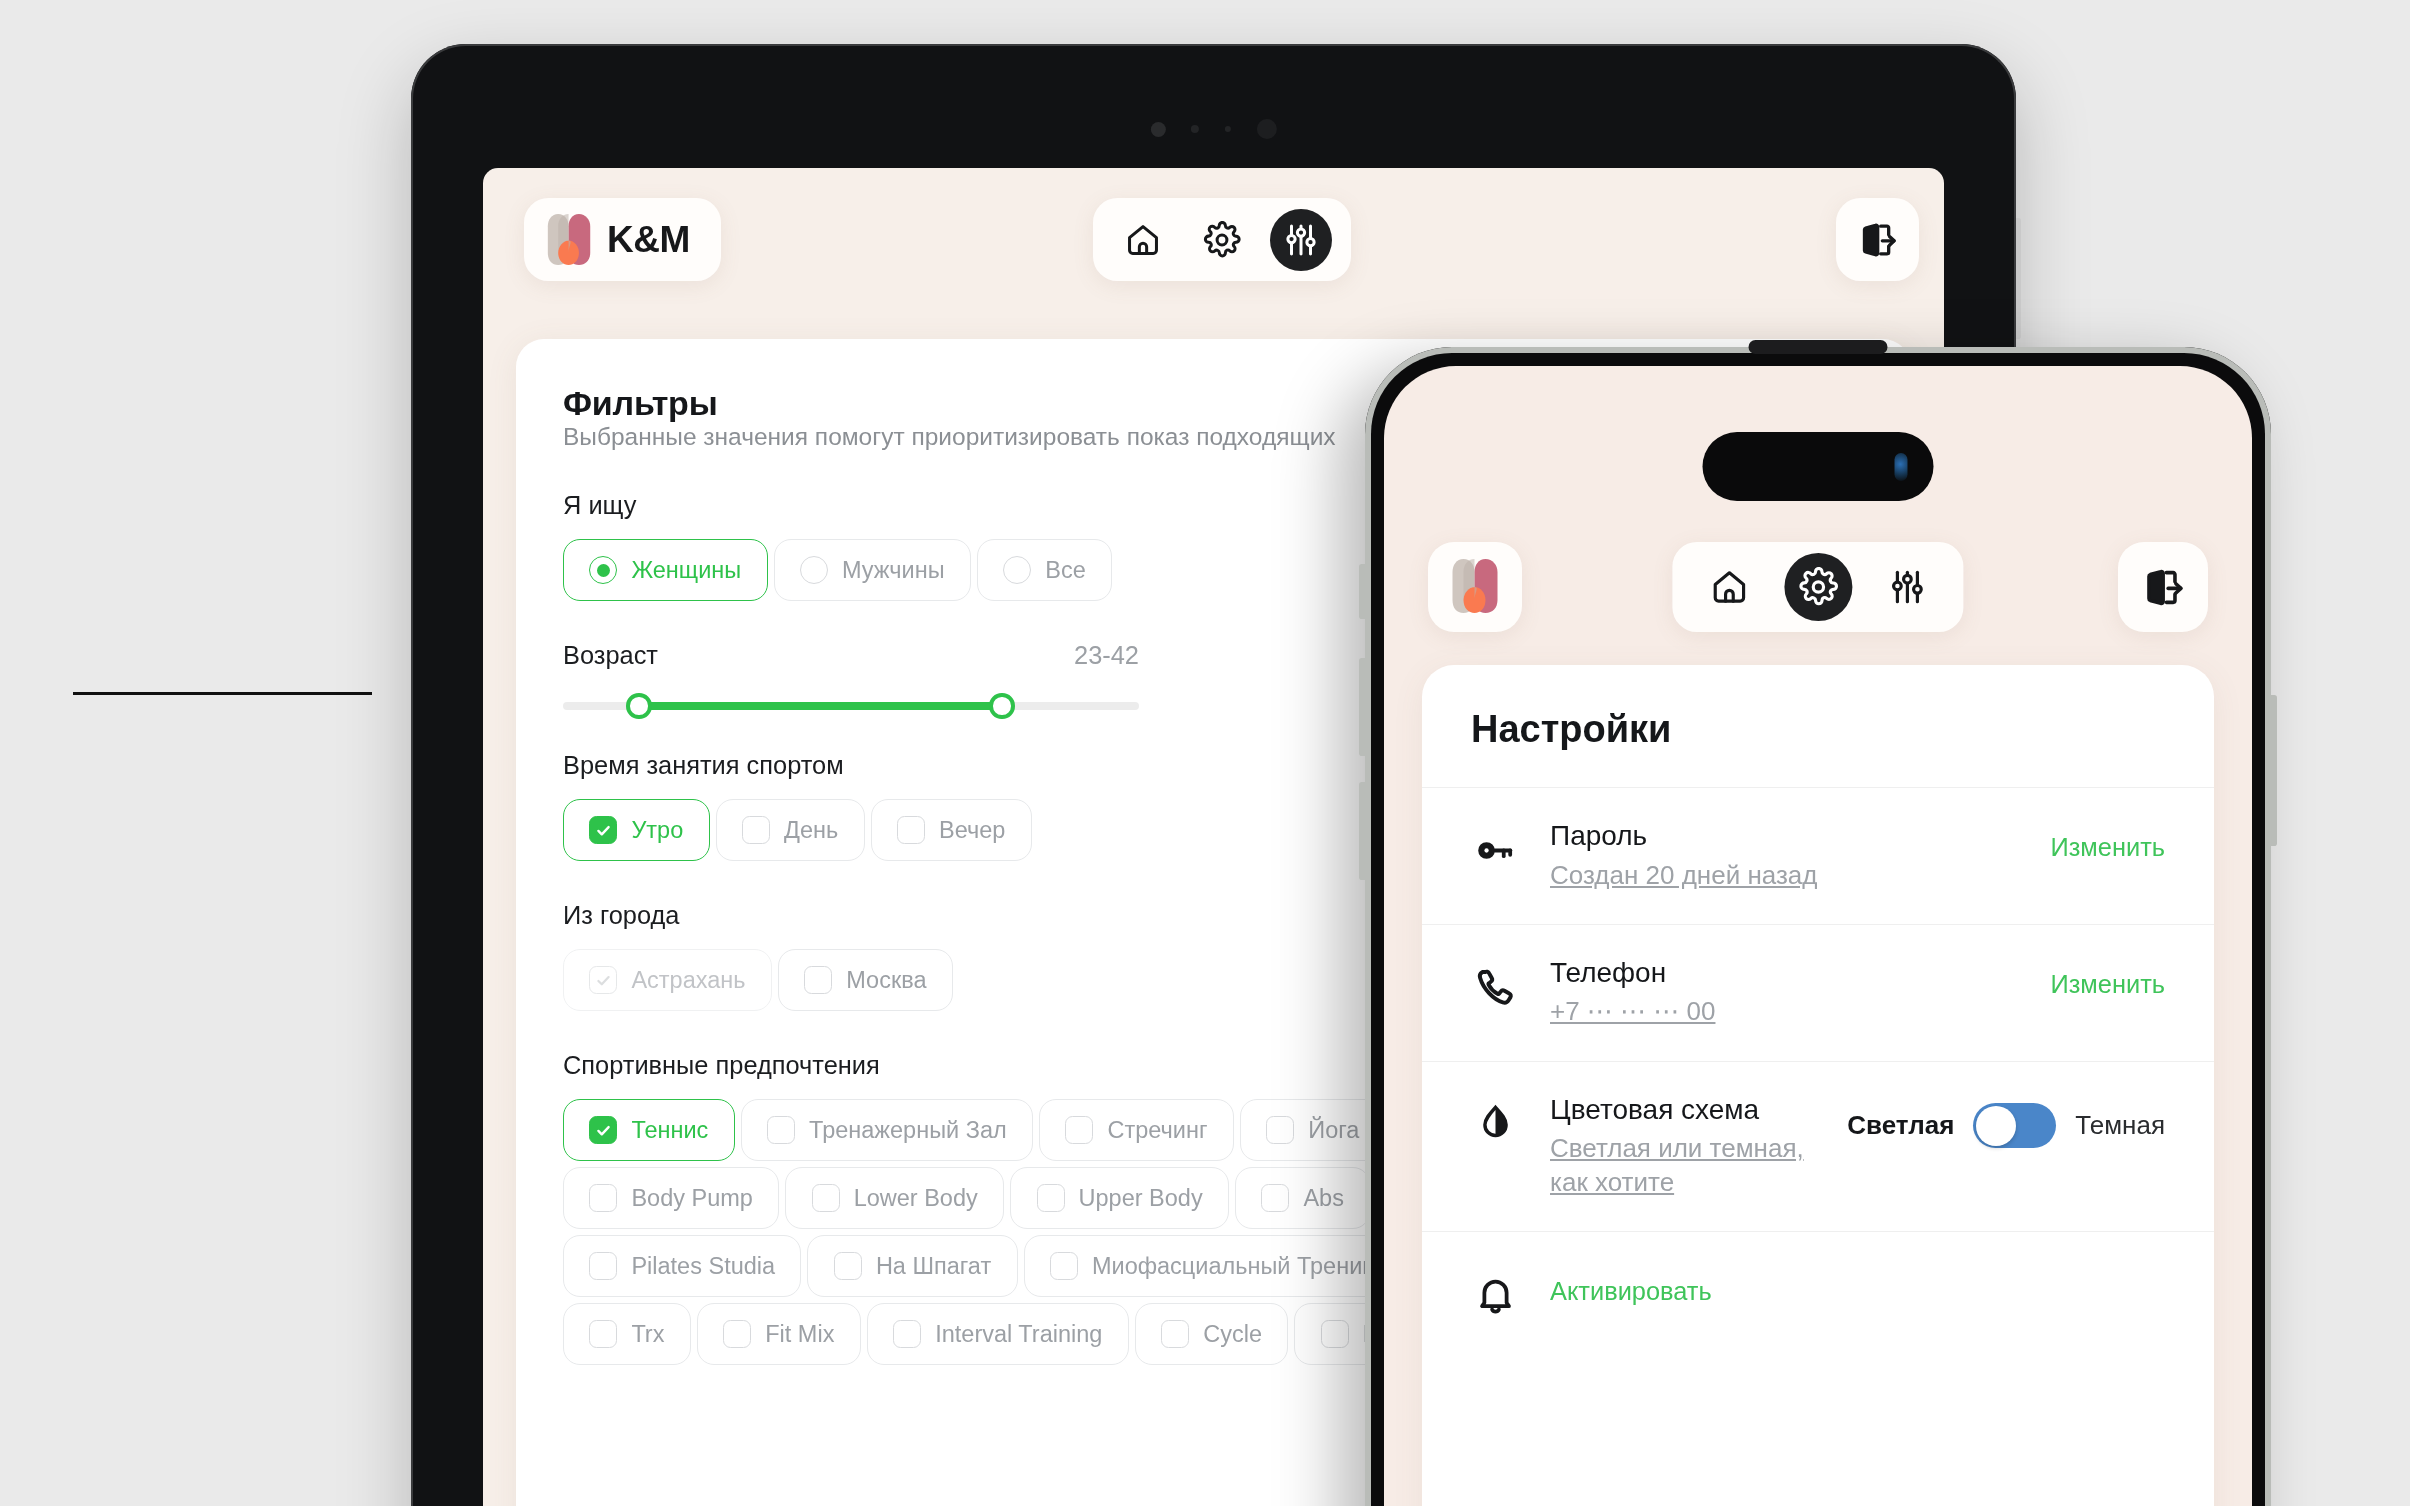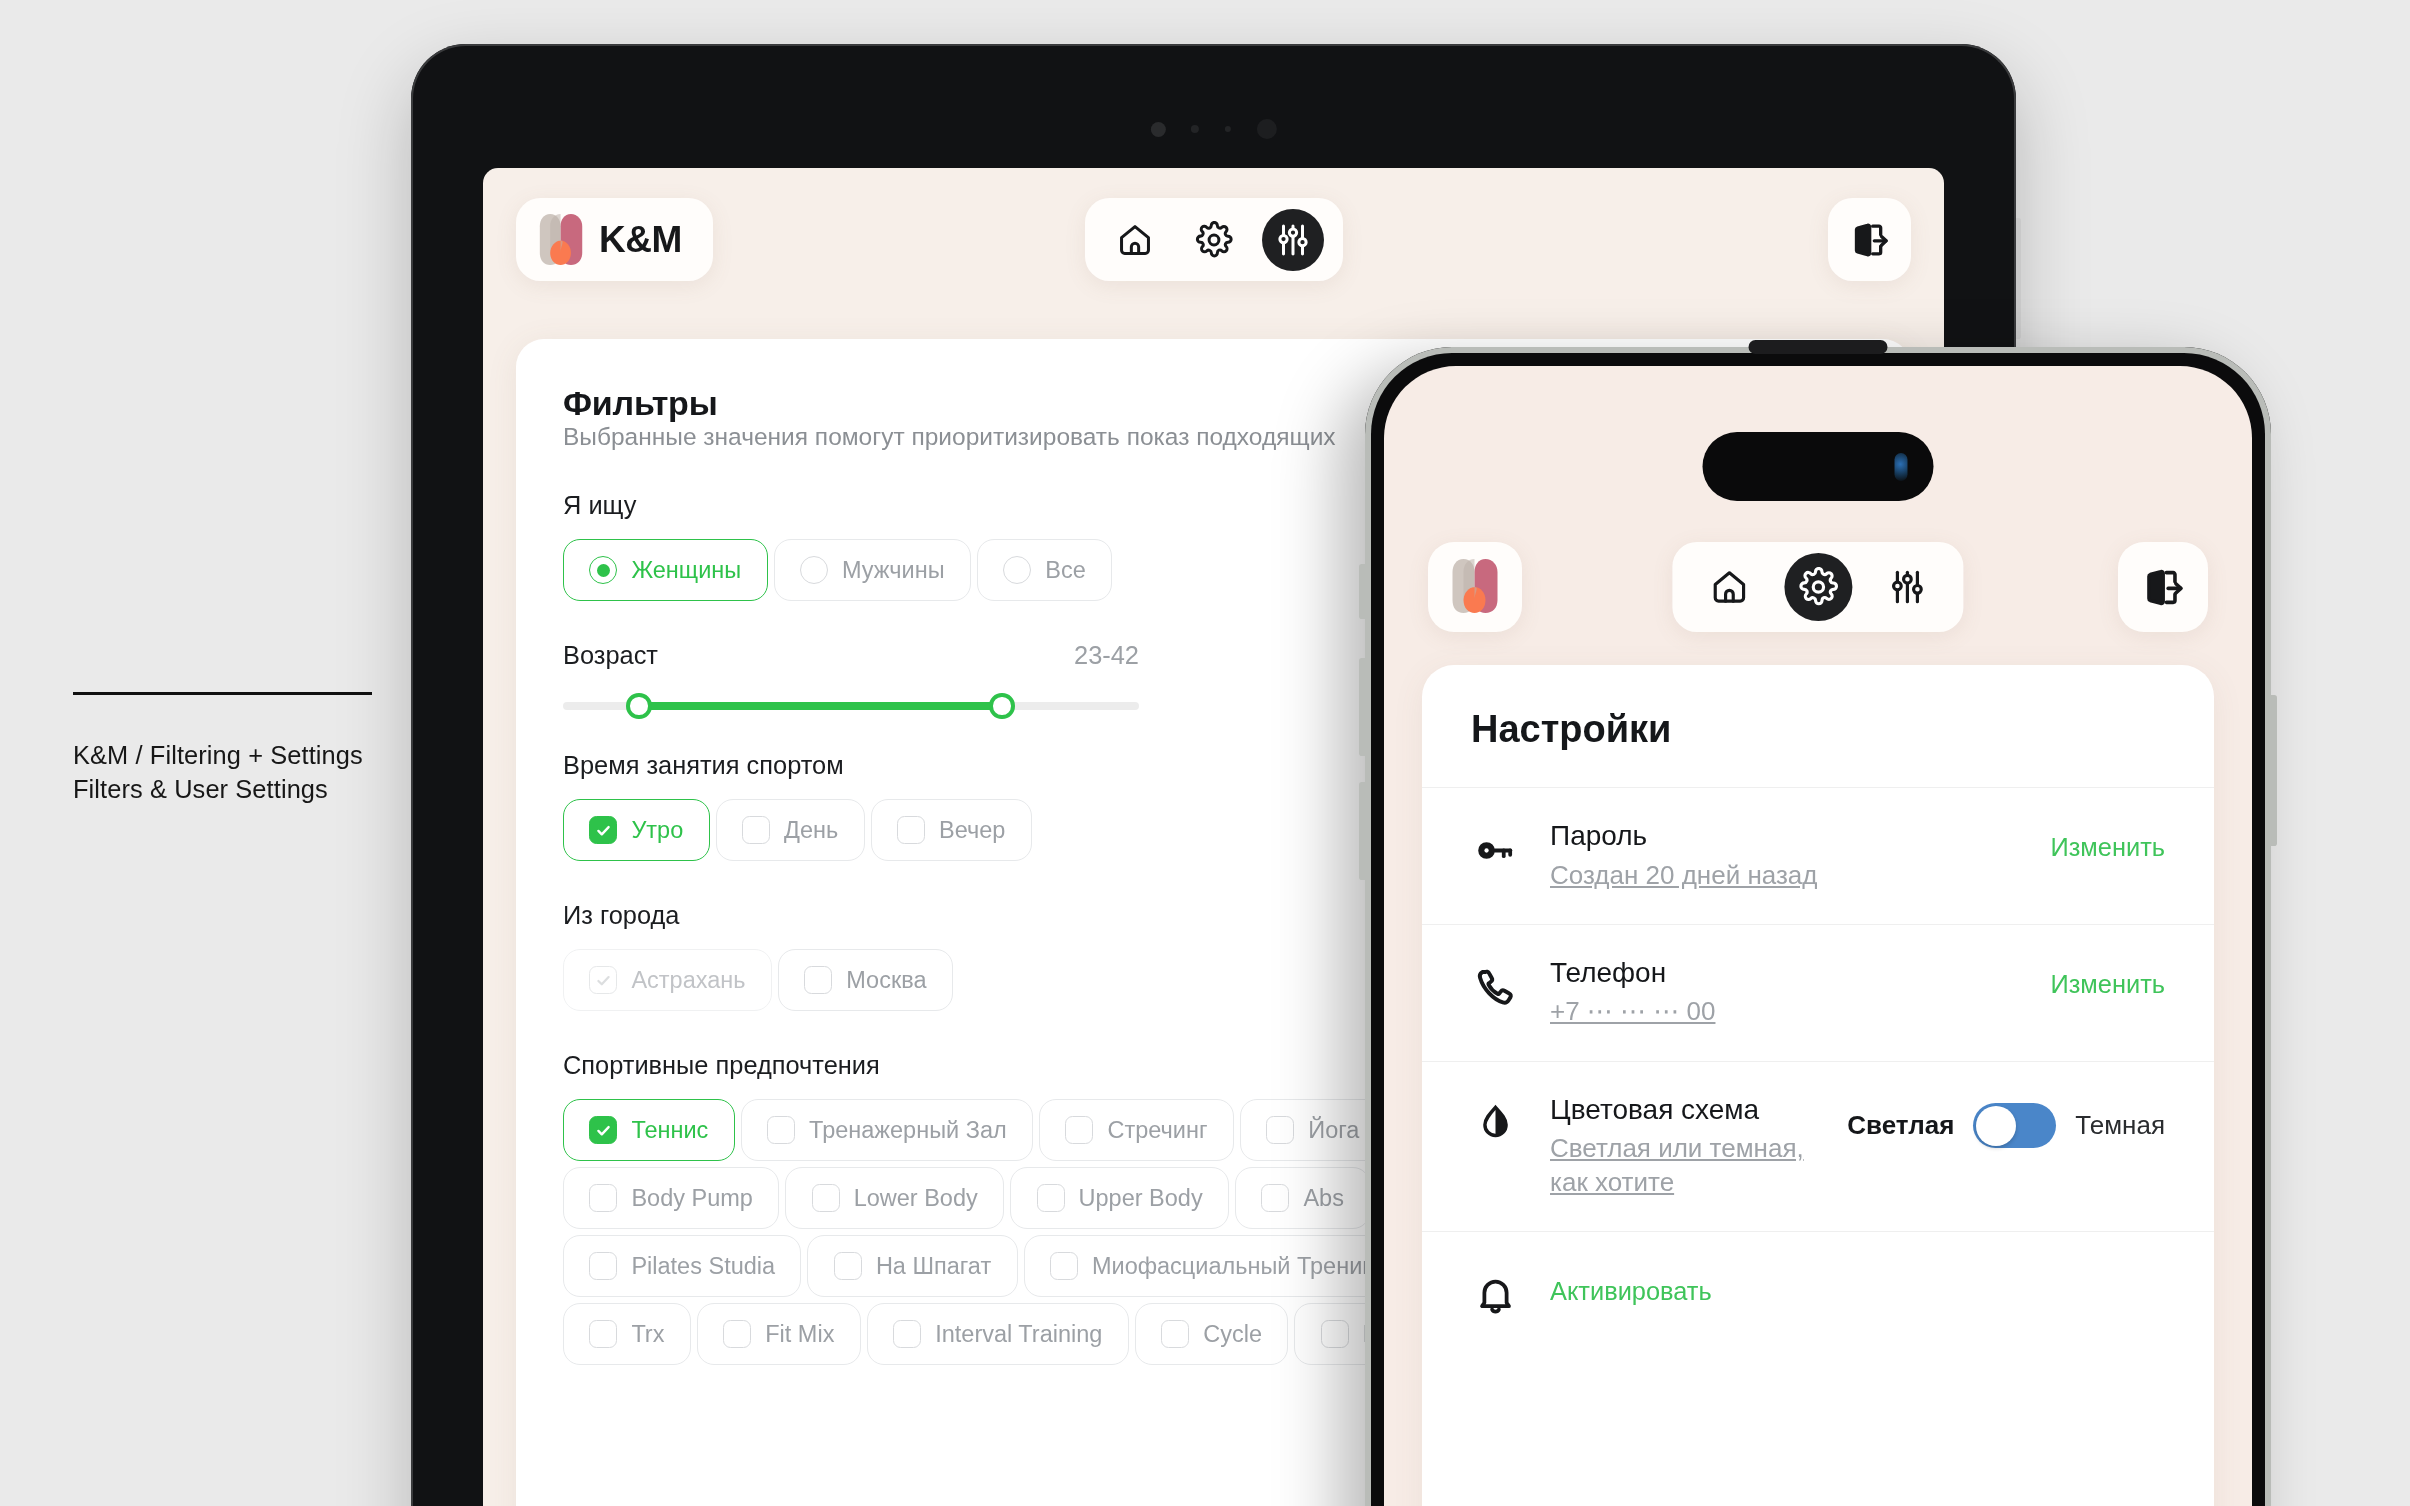--- a/index.html
+++ b/index.html
@@ -39,21 +39,21 @@
   .tablet-btn-r {
     position: absolute; right: -4.7px; top: 174px; width: 4.7px; height: 121px;
     background: #c9c9c9; border-radius: 0 2.8px 2.8px 0;
   }
   .tablet-screen {
     position: absolute; left: 72px; top: 124px; right: 72px; bottom: 0;
     background: #f7efe9; border-radius: 15px 15px 0 0; overflow: hidden;
   }
 
   
-  .t-topbar { position: absolute; left: 0; top: 0; width: 100%; height: 143px; }
+  .t-topbar { position: absolute; left: 8px; top: 0; width: 100%; height: 143px; }
   .pill {
     background: #fffdfb; border-radius: 24.5px;
     box-shadow: 0 4.7px 21px rgba(140,110,90,.10);
   }
   .t-logo {
     position: absolute; left: 33px; top: 30px;
     height: 83px; padding: 0 31px 0 21px;
     display: flex; align-items: center; gap: 13px;
   }
   .logo-mark { width: 49px; height: 55px; position: relative; }
@@ -214,24 +214,20 @@
 
   .theme-row { align-items: flex-start; }
 </style>
 </head>
 <body>
 
 <div class="stage">
 
   <div class="caption">
     <div class="caption-rule"></div>
-    <div class="caption-text">
-      <div>K&amp;M / Filtering + Settings</div>
-      <div>Filters &amp; User Settings</div>
-    </div>
   </div>
 
   <div class="tablet">
     <div class="tablet-cam-row">
       <div class="cam-dot"></div>
       <div class="cam-dot sm"></div>
       <div class="cam-dot sm" style="width:6.6px;height:6.6px"></div>
       <div class="cam-dot lg"></div>
     </div>
     <div class="tablet-btn-r"></div>

